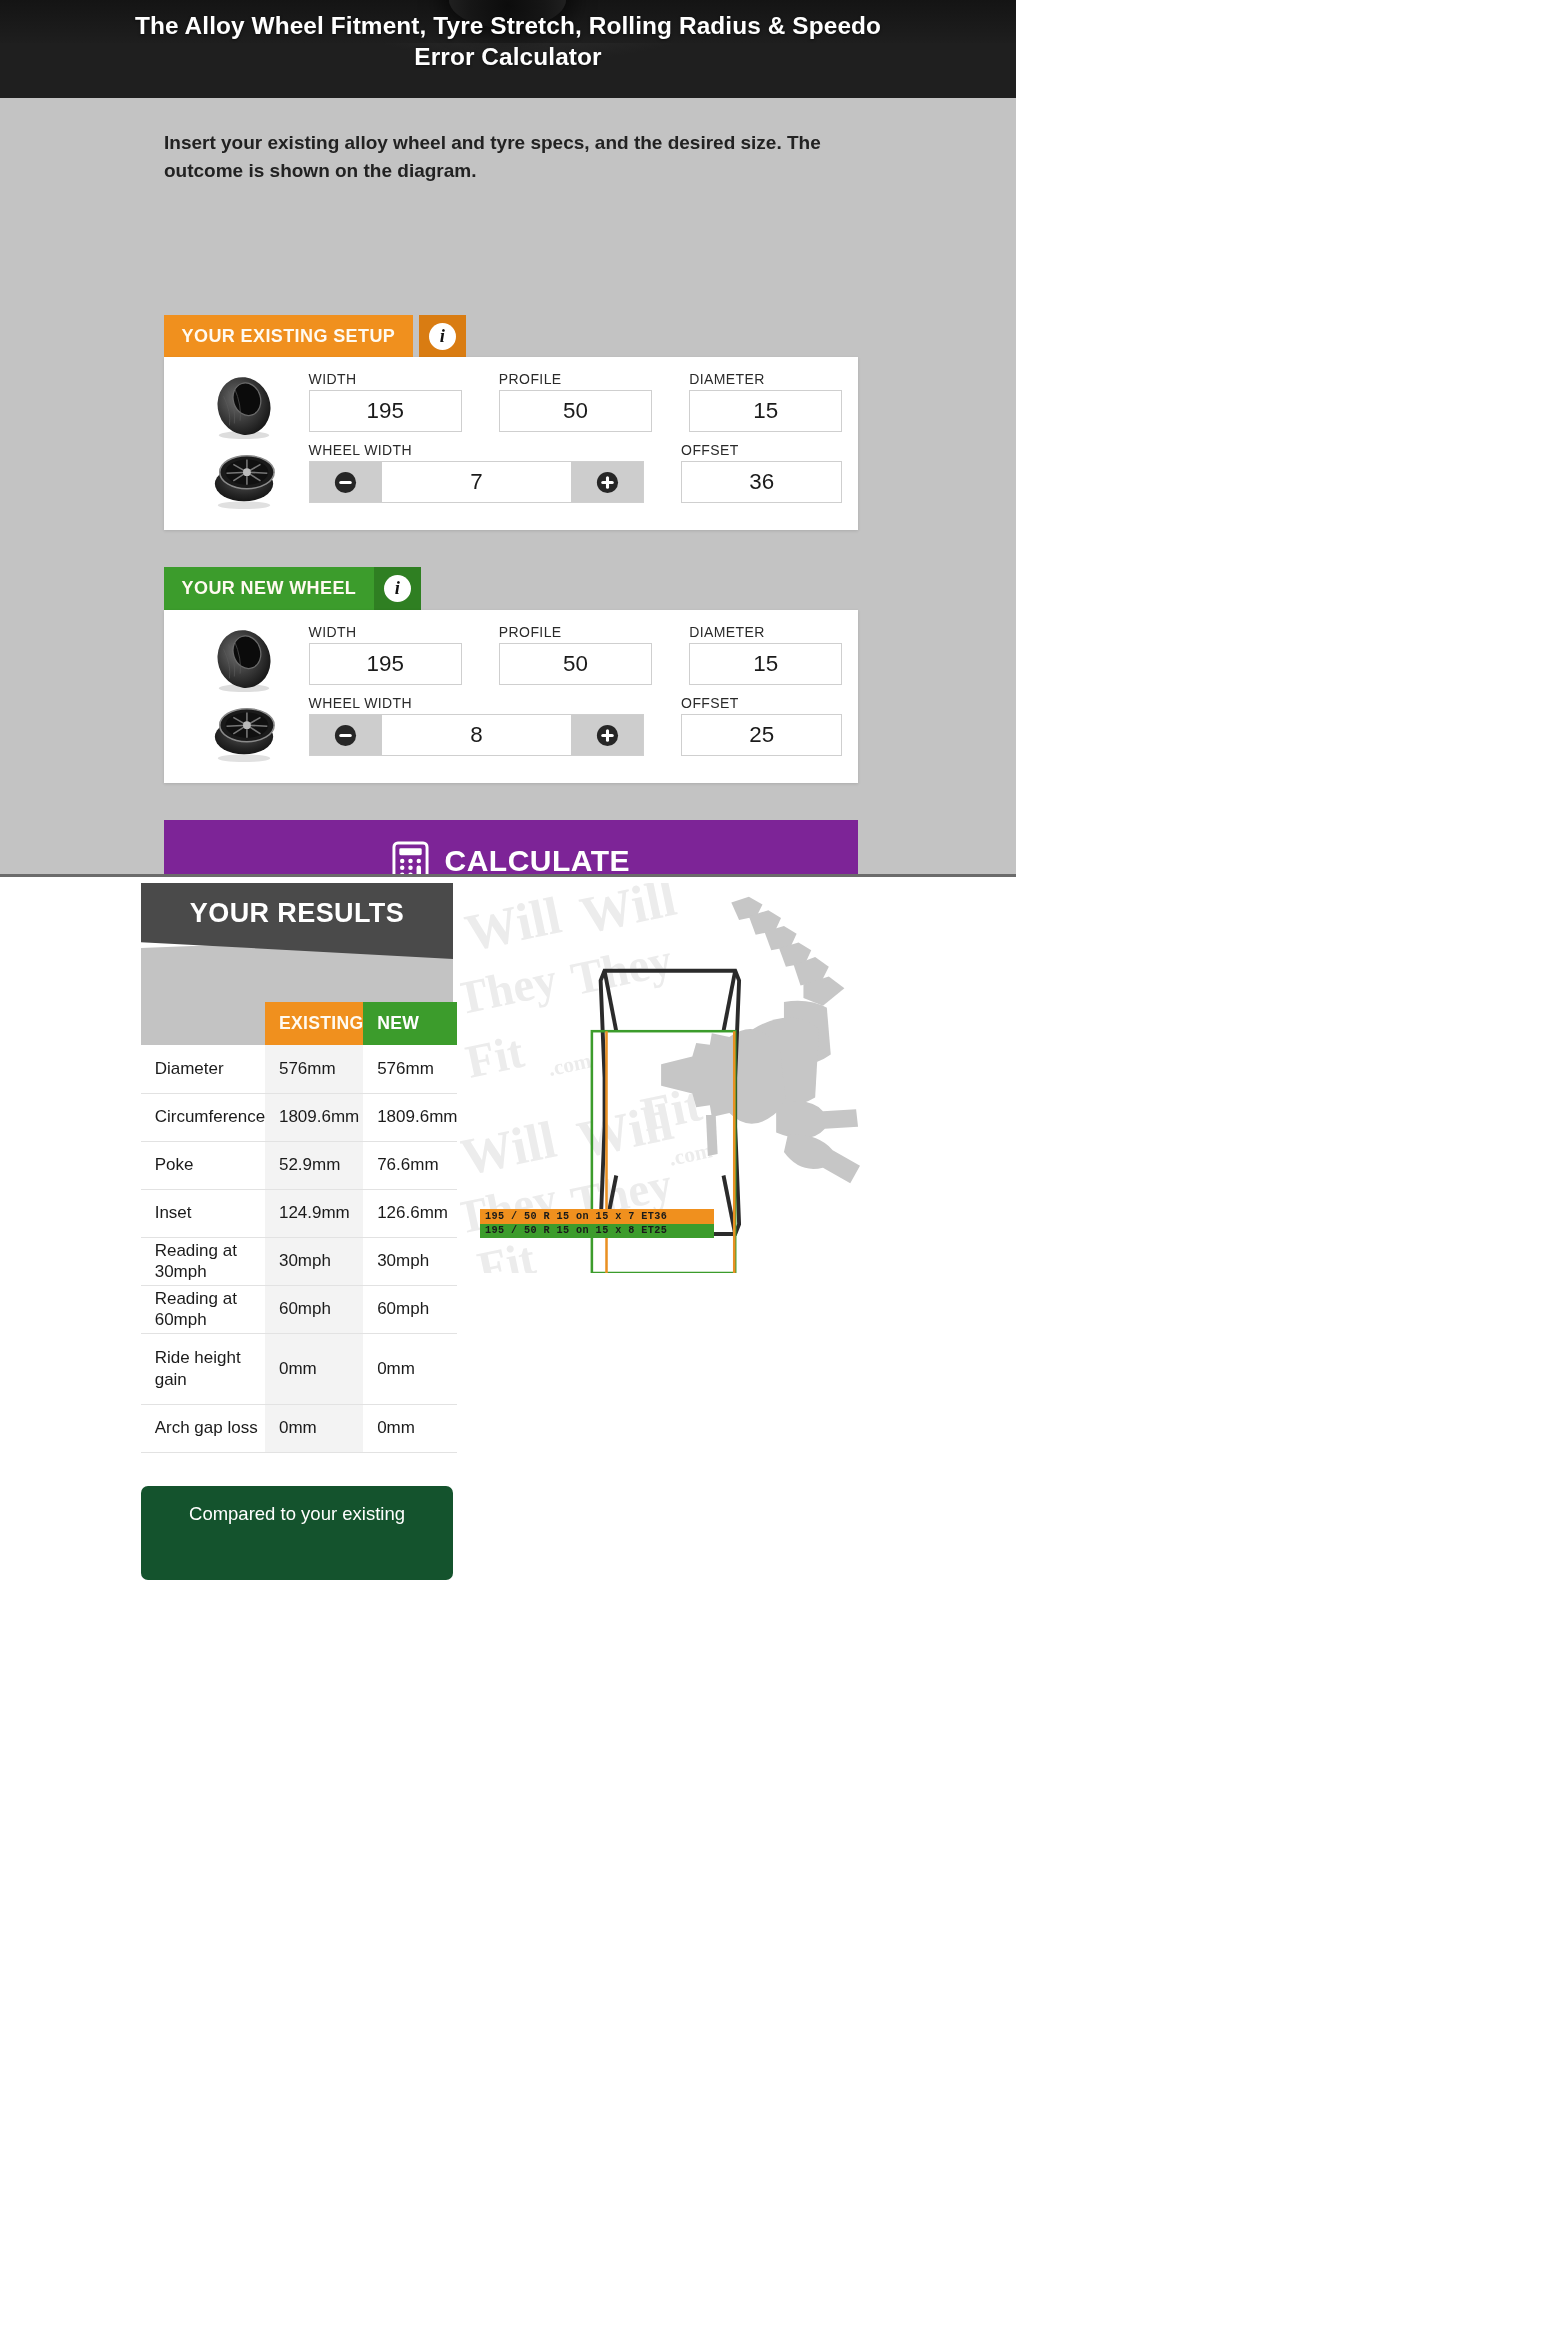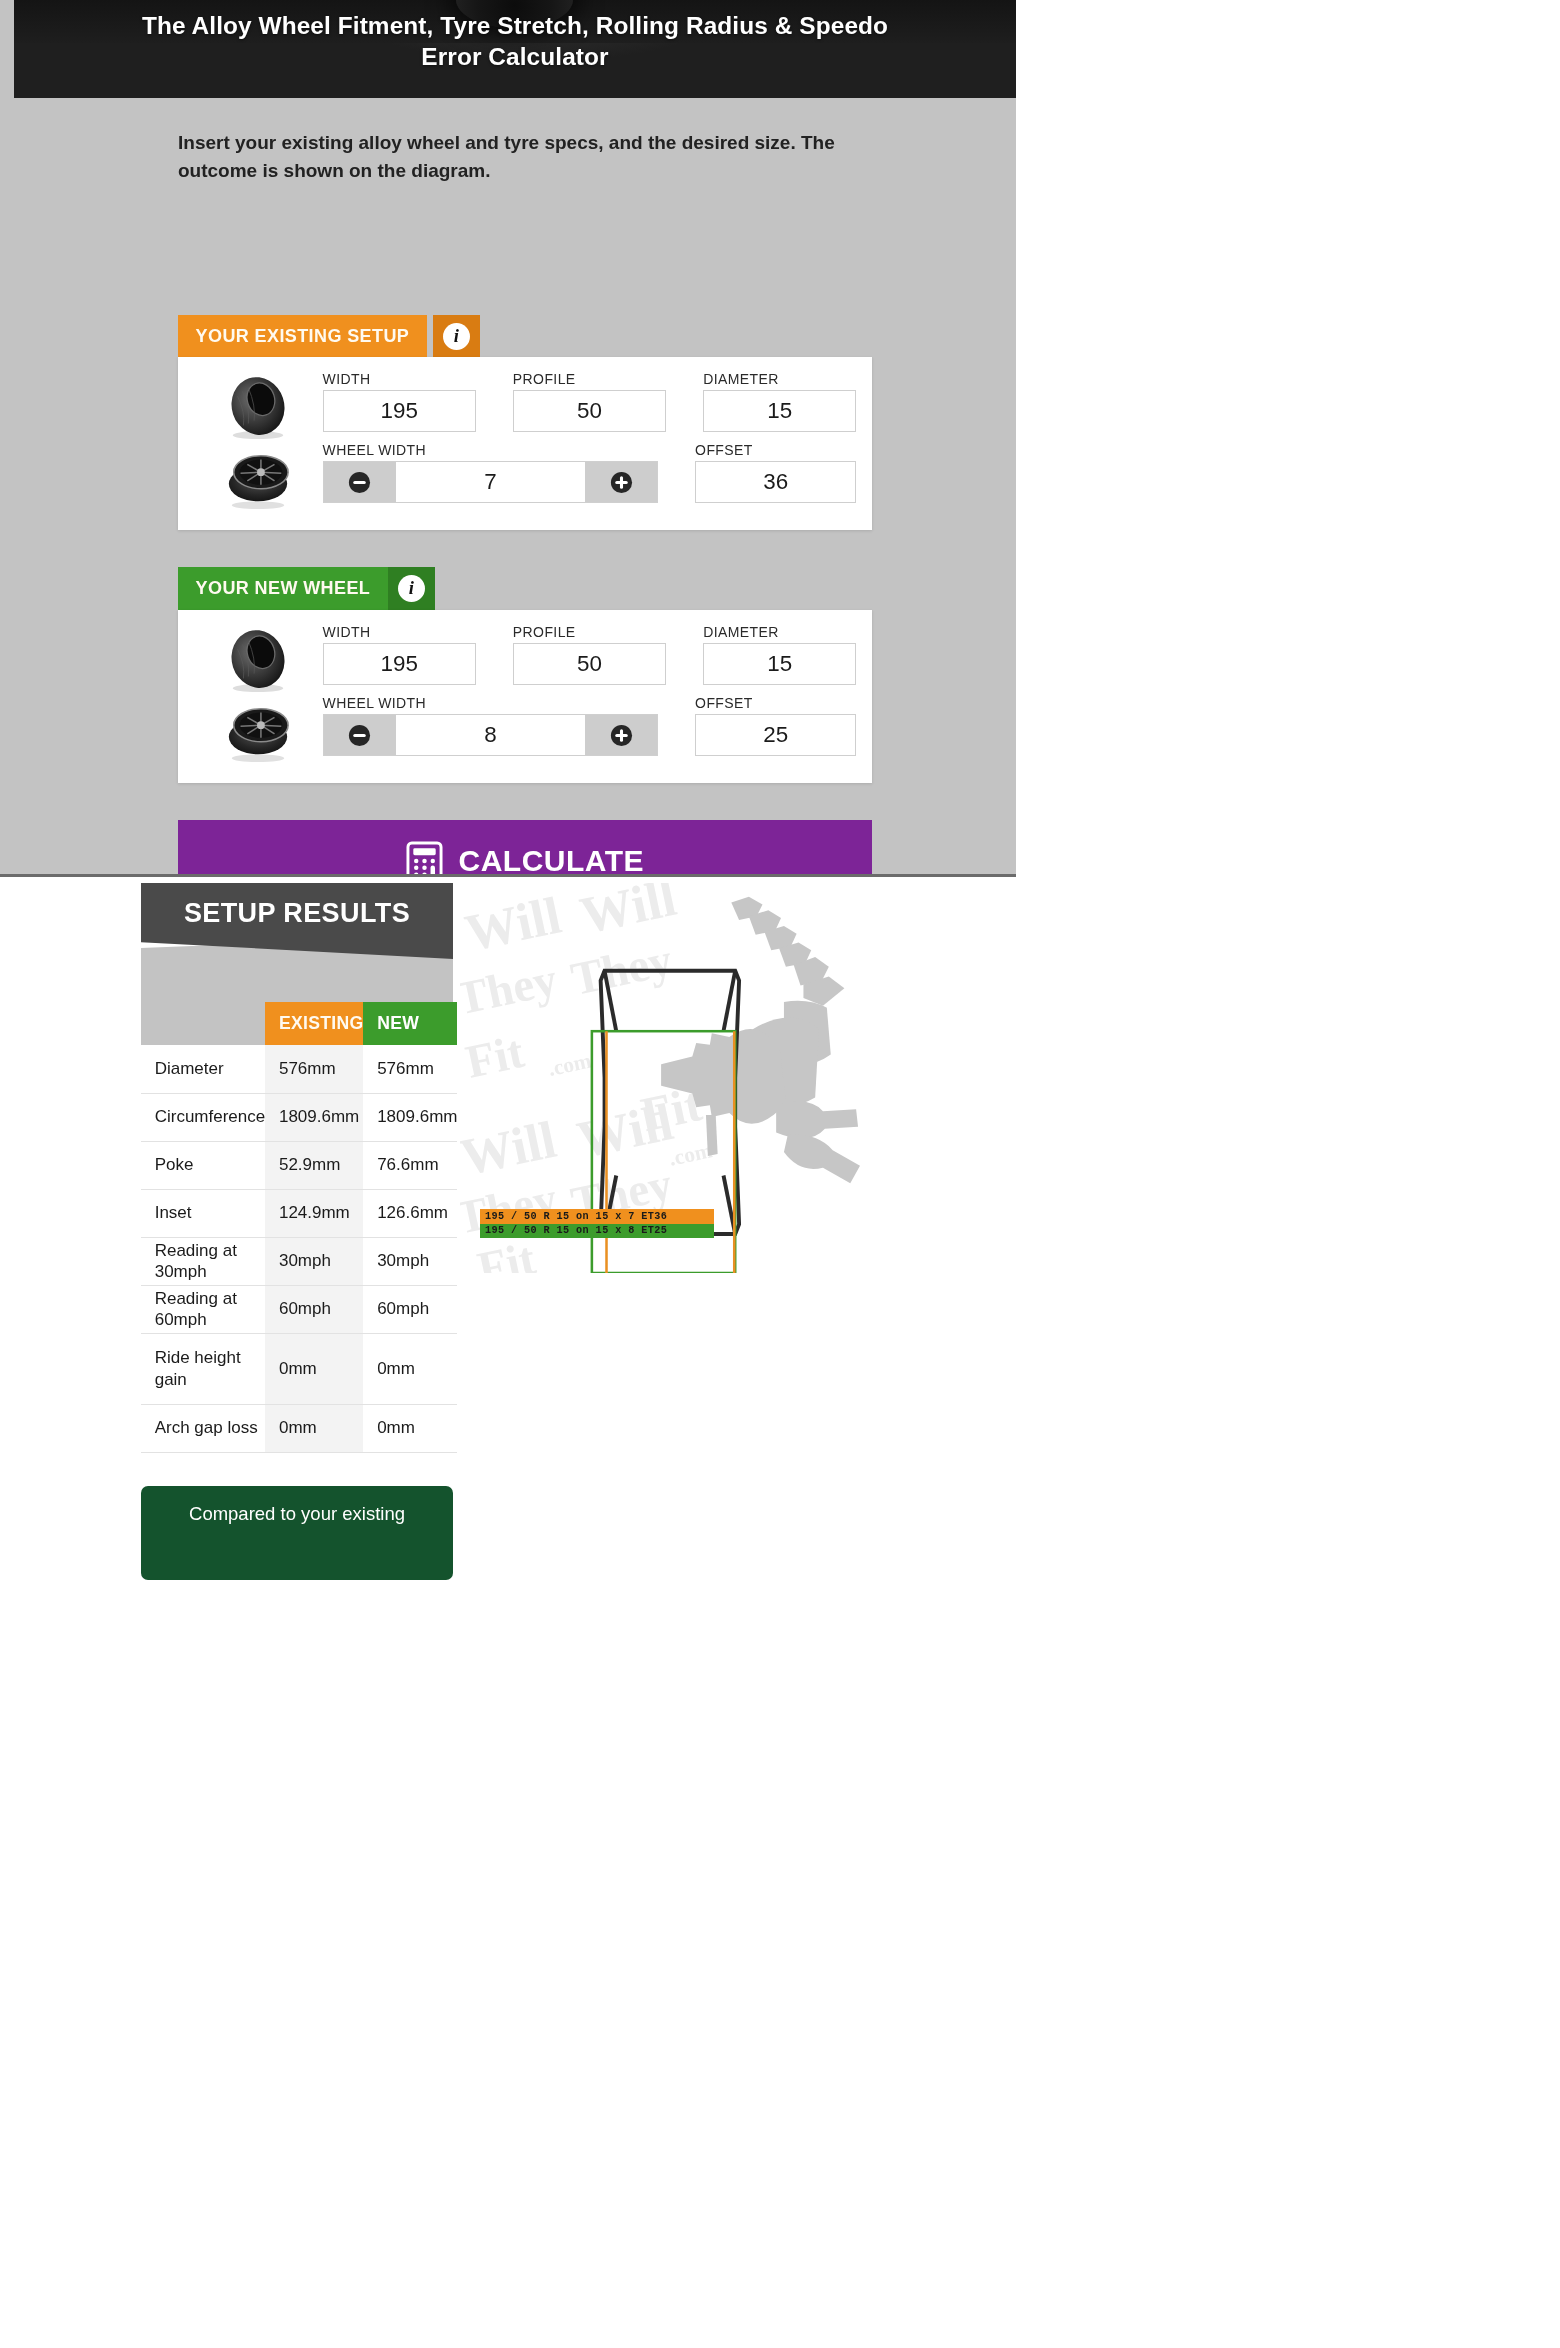--- a/index.html
+++ b/index.html
@@ -3,21 +3,21 @@
 <meta charset="utf-8">
 <style>
   * { box-sizing: border-box; margin: 0; padding: 0; }
   html, body {
     width: 1016px;
     height: 2348px;
     background: #fff;
     font-family: "Liberation Sans", sans-serif;
     overflow: hidden;
   }
-  .page { position: relative; width: 1016px; height: 1824px; background: #c3c3c3; padding-left: 14px; }
+  .page { position: relative; width: 1016px; height: 1824px; background: #c3c3c3; }
 
   
   .hero {
     position: relative;
     height: 98px;
     background:
       radial-gradient(ellipse 215px 68px at 52% -6%, #4a4a4a 0%, #2a2a2a 60%, #1f1f1f 100%),
       linear-gradient(180deg, #1c1c1c 0%, #333 30%, #3b3b3b 62%, #2e2e2e 100%);
     overflow: hidden;
   }
@@ -379,21 +379,21 @@
         </g>
       </svg>
       <span class="ctxt">CALCULATE</span>
     </div>
   </div>
 
   <div class="results">
 
     <div class="res-greyblock"></div>
     <div class="res-banner">
-      <span>SETUP RESULTS</span>
+      <span>YOUR RESULTS</span>
     </div>
     <div class="res-greybar"></div>
 
     <table class="rtable">
       <thead>
         <tr>
           <th class="th-blank"></th>
           <th class="th-exist">EXISTING</th>
           <th class="th-new">NEW</th>
         </tr>

